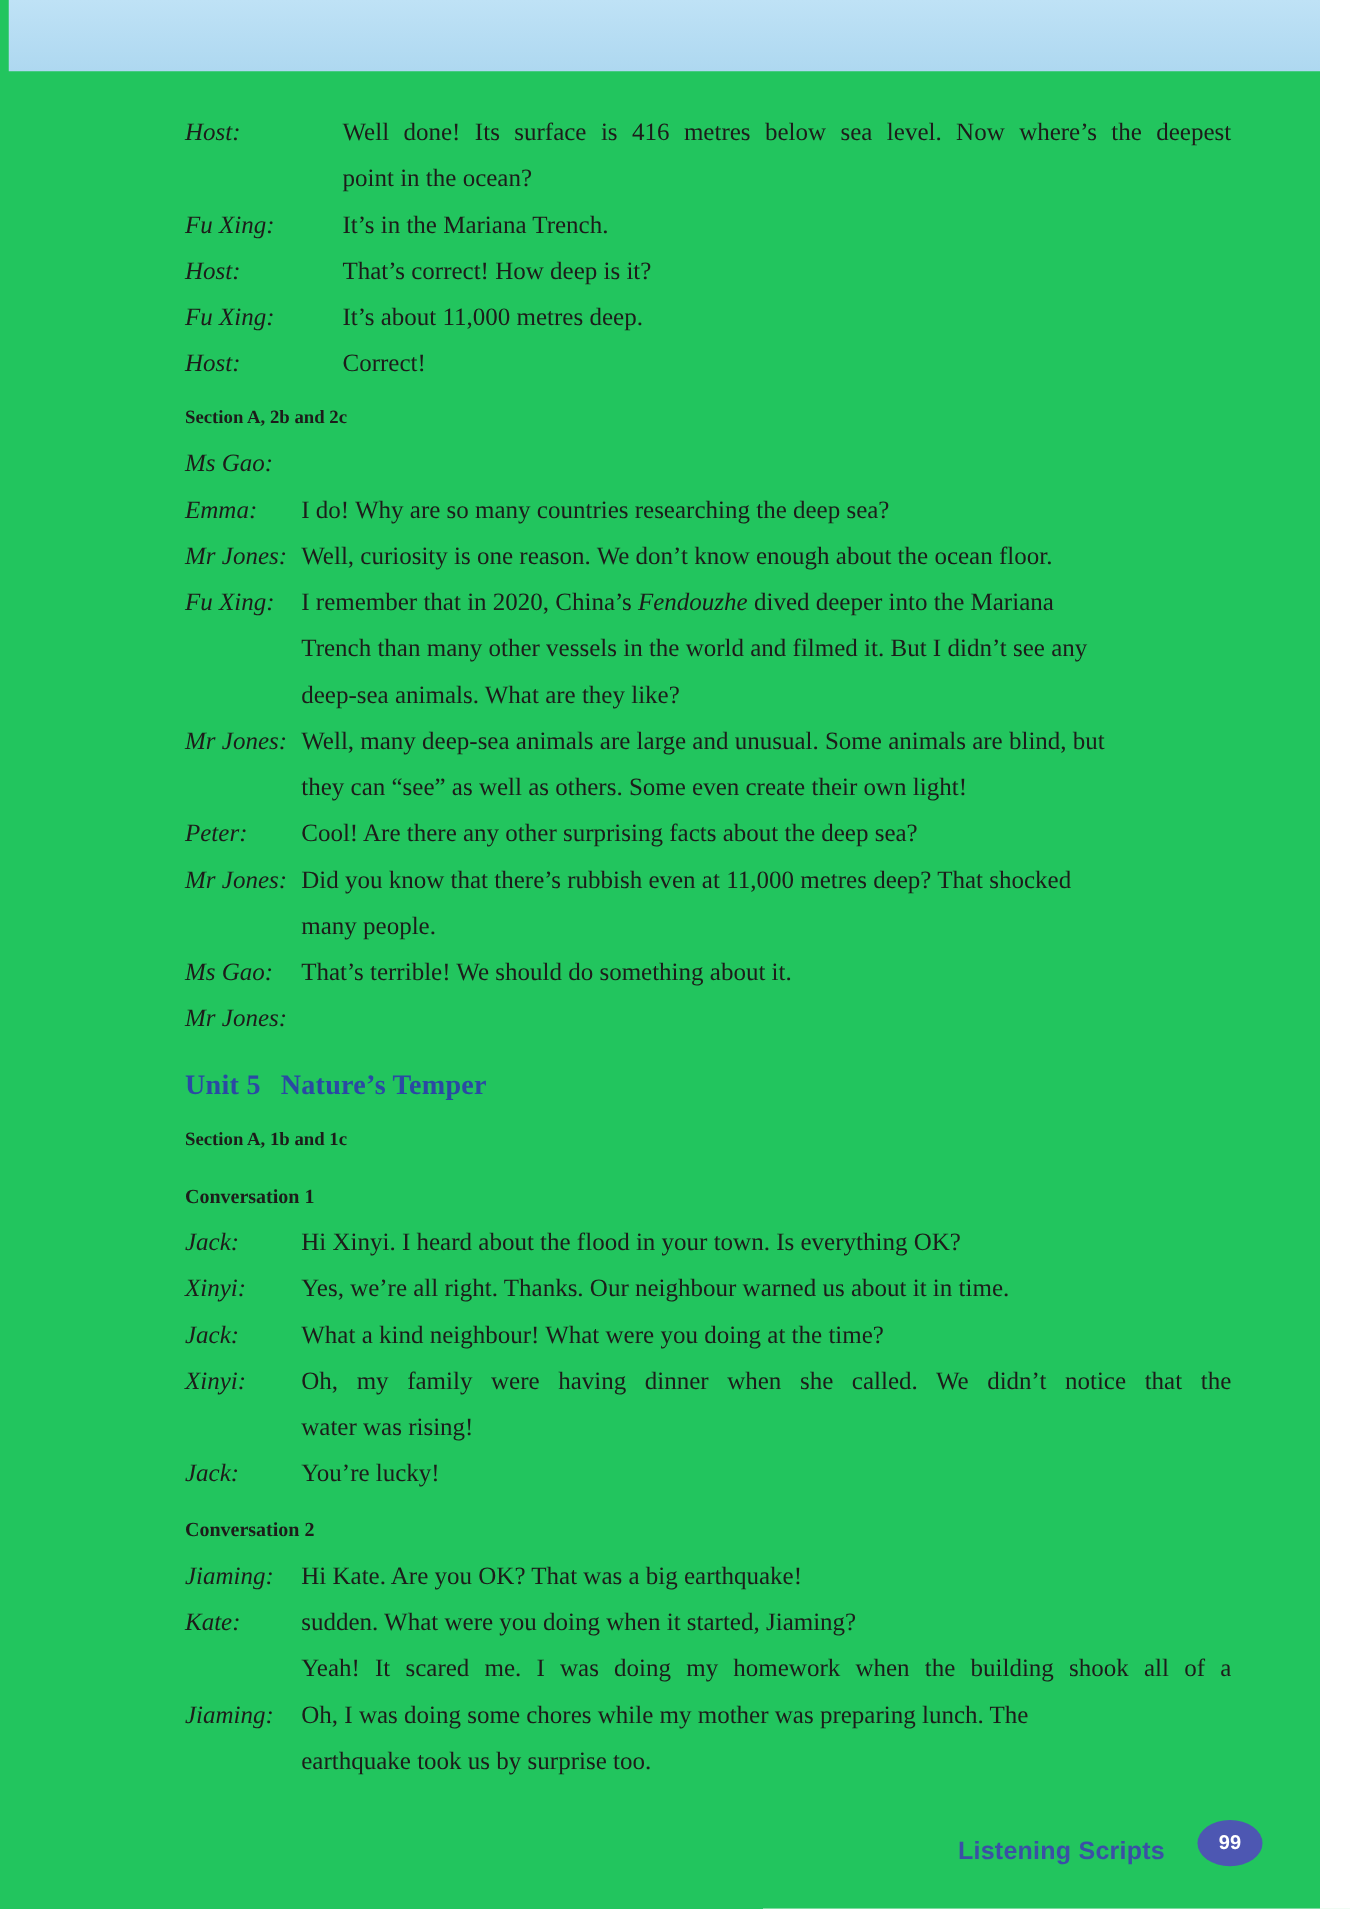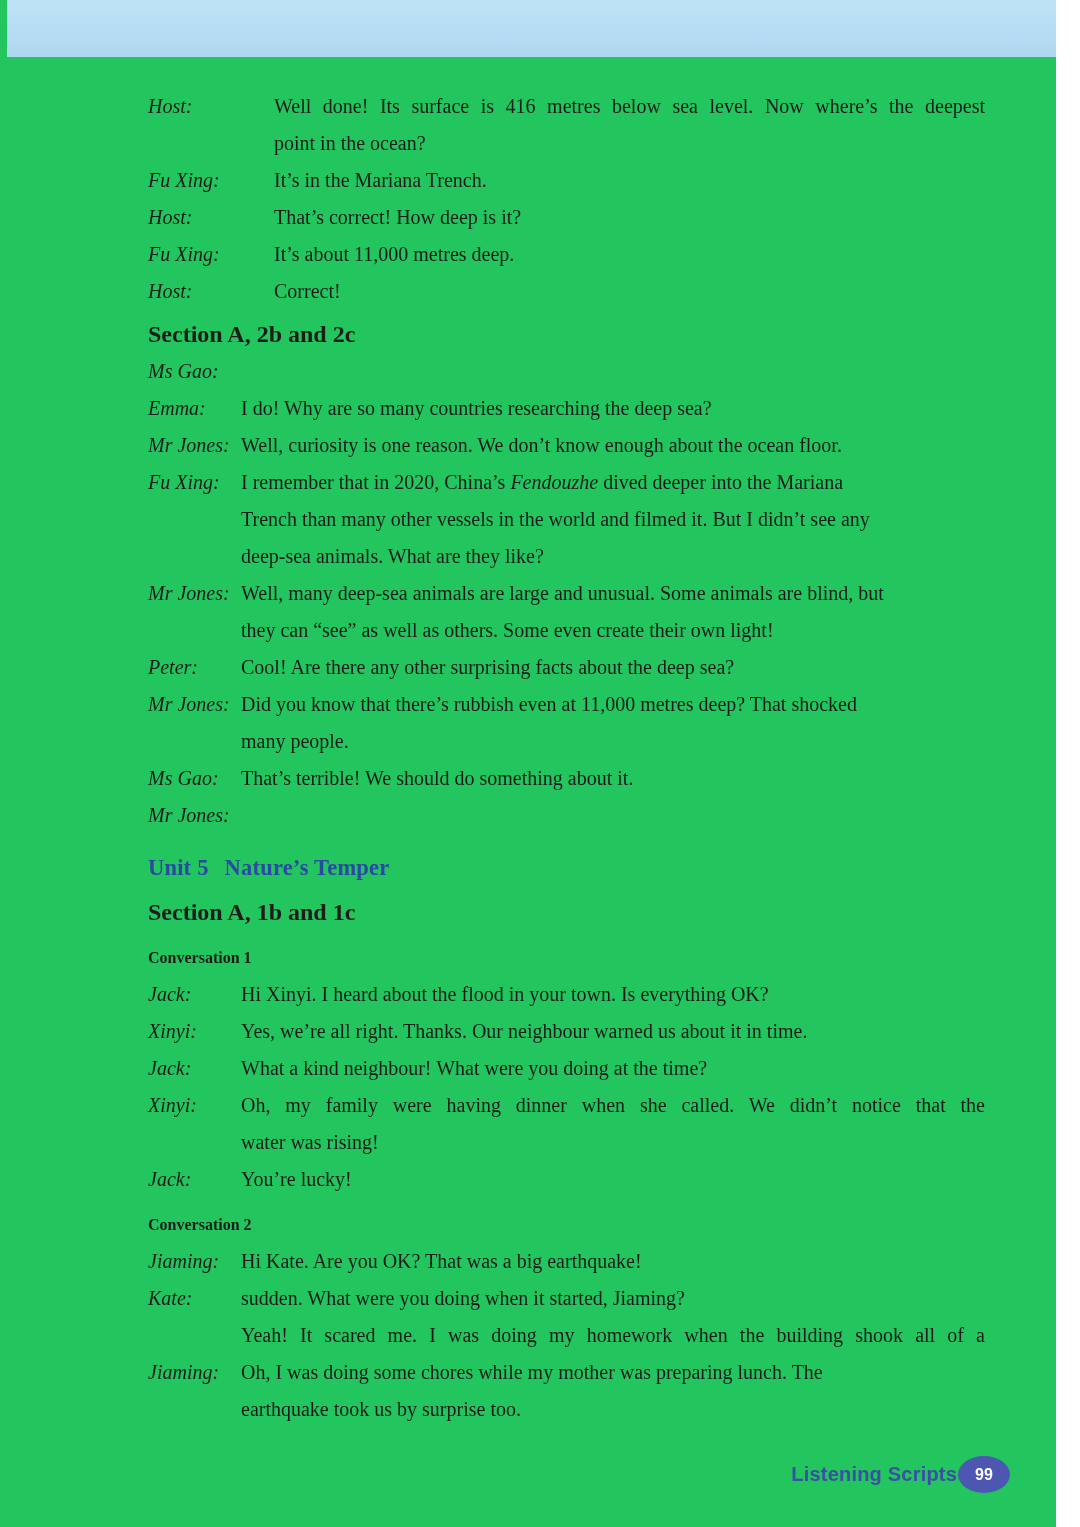--- a/index.html
+++ b/index.html
@@ -28,21 +28,21 @@
   }
   .row { display: flex; line-height: 37px; }
   .spk { flex: 0 0 93px; font-style: italic; }
   .dialogue.wide .spk { flex-basis: 126px; }
   .utt { flex: 1; min-width: 0; }
   .ln { display: block; }
   .ln.j { text-align: justify; text-align-last: justify; }
   .vessel-name { font-style: italic; }
   .section-heading {
     font-weight: bold;
-    font-size: 24px;
+    font-size: 15px;
     line-height: 37px;
     margin-top: 6px;
   }
   .unit-heading {
     color: #2b49a4;
     font-weight: bold;
     font-size: 22.5px;
     line-height: 40px;
     margin-top: 14px;
     letter-spacing: 0.2px;
@@ -52,22 +52,22 @@
     font-weight: bold;
     font-size: 16px;
     line-height: 37px;
     margin-top: 8px;
   }
   .footer {
     position: absolute;
     right: 46px;
     bottom: 34px;
     display: flex;
-    align-items: center;
-    gap: 1px;
+    align-items: flex-end;
+    gap: 26px;
     font-family: "Liberation Sans", "DejaVu Sans", sans-serif;
   }
   .footer-label {
     color: #3b4fa6;
     font-weight: bold;
     font-size: 20px;
     letter-spacing: 0.2px;
   }
   .page-badge {
     width: 52px;

